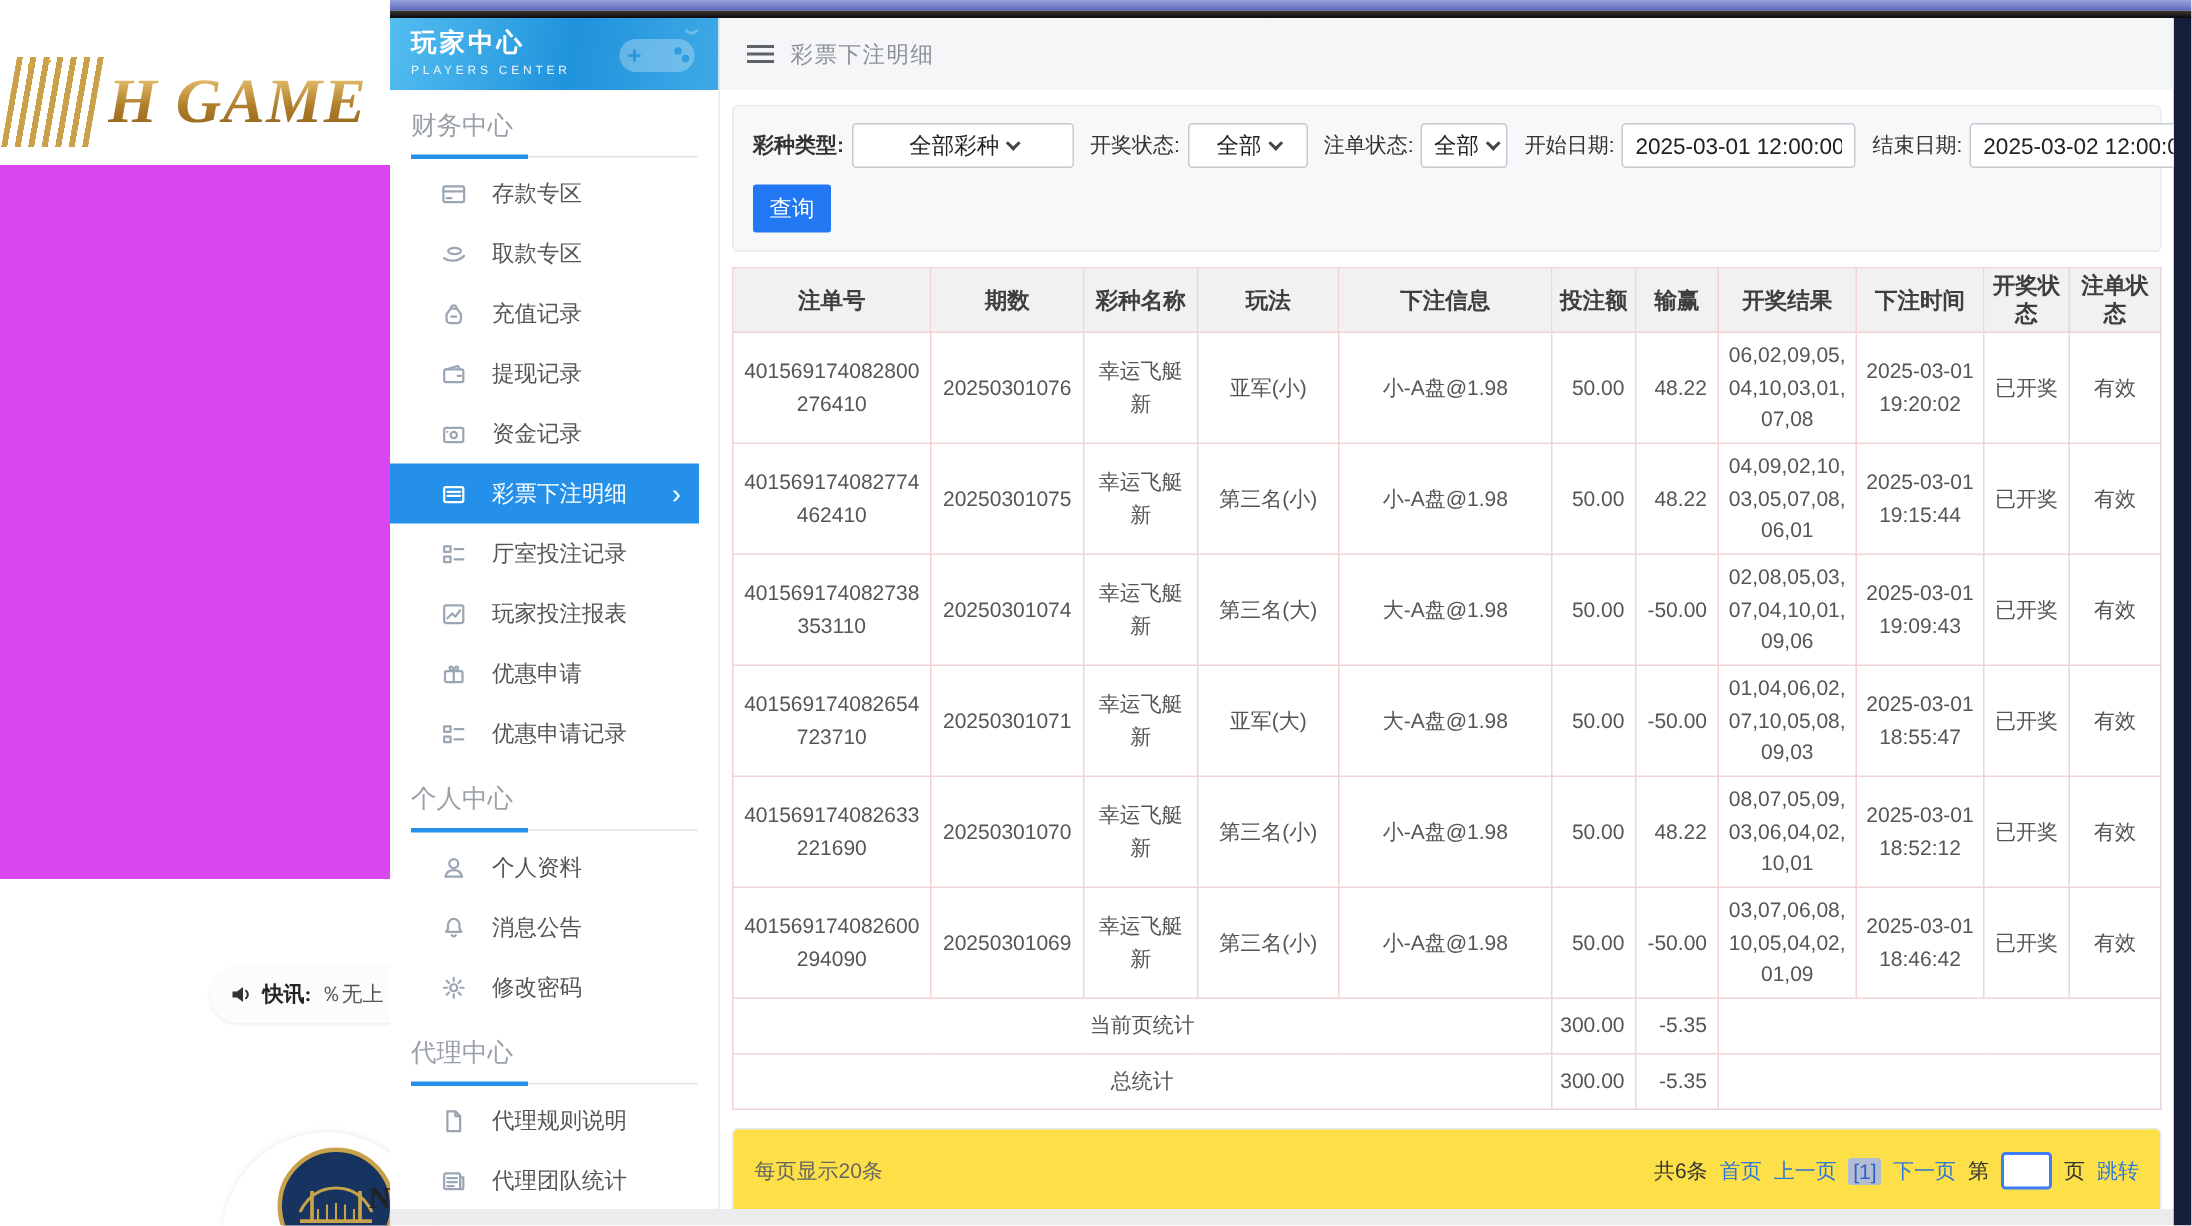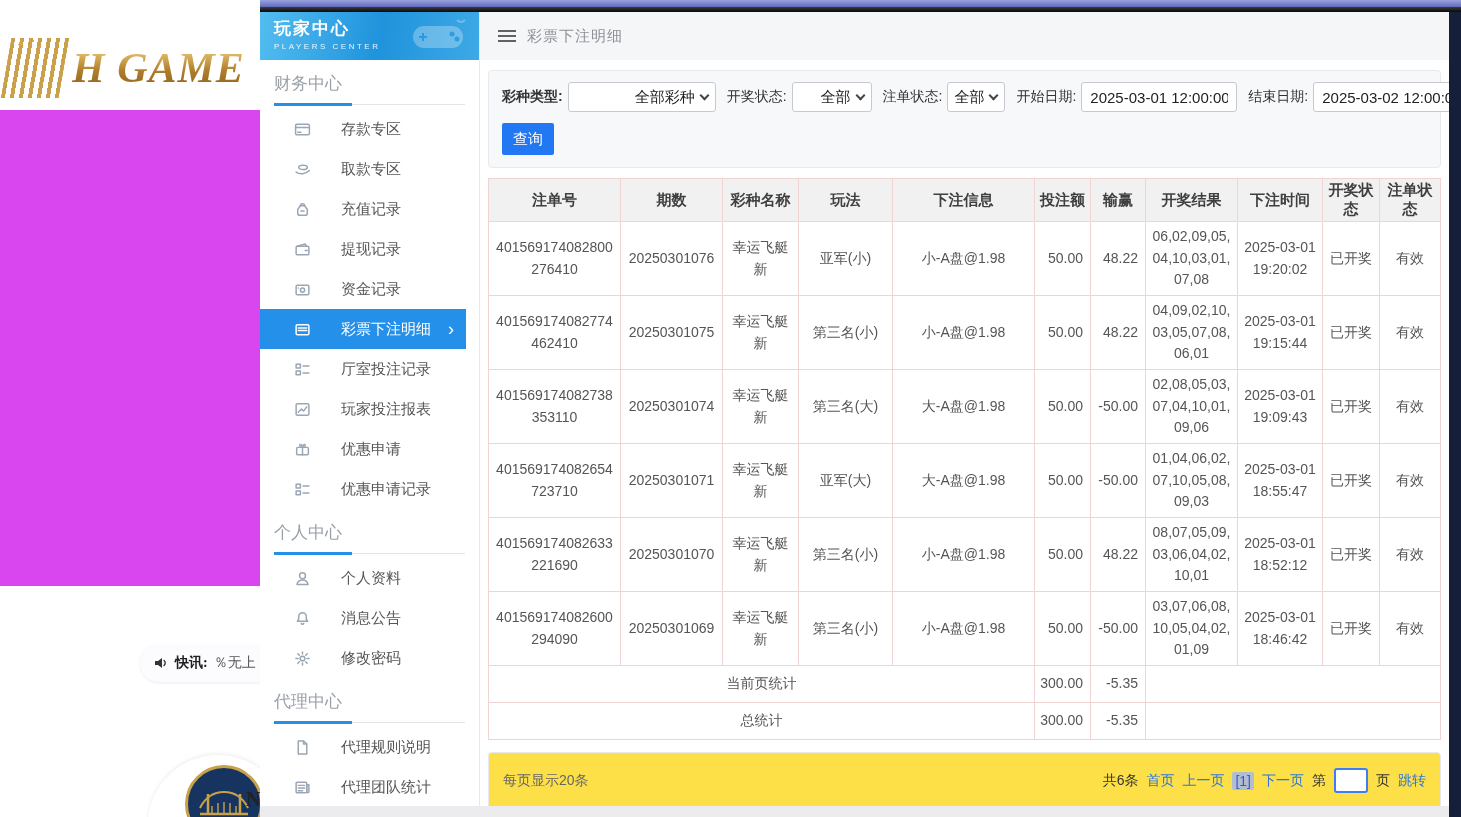--- a/index.html
+++ b/index.html
@@ -96,40 +96,40 @@
   .sb-header { height:48px; position:relative; padding:5px 0 0 14px; color:#fff;
     background:linear-gradient(100deg,#53bdf0 0%,#1f93dc 55%,#3fa9e6 100%); }
   .sb-title { font-size:17px; font-weight:bold; letter-spacing:2px; }
   .sb-subtitle { font-size:8px; letter-spacing:2.5px; opacity:.9; margin-top:2px; }
   .gamepad { position:absolute; right:8px; top:4px; opacity:.28; }
 
   .sb-section { margin:12px 14px 4px 14px; }
   .sb-section-title { font-size:17px; color:#9aa0a8; padding-bottom:9px; border-bottom:1px solid #e2e4e8; position:relative; }
   .sb-section-title::after { content:""; position:absolute; left:0; bottom:-2px; width:78px; height:3px; background:#2590e9; }
 
-  .menu-item { height:40px; display:flex; align-items:center; padding-left:34px; gap:30px;
+  .menu-item { height:40px; display:flex; align-items:center; padding-left:34px; gap:17px;
     color:#555; font-size:15px; cursor:pointer; white-space:nowrap; position:relative; }
   .menu-item .mi-icon { width:17px; height:17px; color:#9aa6b4; flex:none; display:flex; }
   .menu-item .mi-icon svg { width:17px; height:17px; stroke:currentColor; fill:none; stroke-width:1.4; stroke-linecap:round; stroke-linejoin:round; }
   .menu-item.active { background:#2590e9; color:#fff; margin-right:13px; padding-left:34px; }
   .menu-item.active .mi-icon { color:#fff; }
   .menu-chevron { position:absolute; right:12px; font-size:18px; line-height:1; color:#fff; }
 
   
   .main { flex:1; background:#fff; position:relative; overflow:hidden; }
   .main-header { height:48px; background:#f5f6f8; display:flex; align-items:center; gap:11px; padding-left:18px; }
   .burger { display:flex; flex-direction:column; gap:3px; cursor:pointer; }
   .burger span { width:18px; height:2px; background:#5f6368; }
   .page-title { font-size:15px; color:#8d9197; letter-spacing:1px; }
 
   .filter-card { margin:10px 8px 0 8px; background:#f7f8fa; border:1px solid #e7e9ec; border-radius:4px; padding:11px 13px 12px 13px; }
   .filter-row { display:flex; align-items:center; gap:5px; font-size:14px; color:#333; white-space:nowrap; }
   .f-label { margin-left:6px; }
   .f-label:first-child { margin-left:0;font-weight:bold; }
-  .select { display:inline-flex; align-items:center; justify-content:flex-end; gap:6px;
+  .select { display:inline-flex; align-items:center; justify-content:center; gap:6px;
     background:#fff; border:1px solid #c6cad0; border-radius:3px; height:30px; padding:0 7px 0 9px;
     font-size:15px; color:#222; cursor:pointer; flex:none; }
   .chev { width:7px; height:7px; border-right:2px solid #444; border-bottom:2px solid #444; transform:rotate(45deg); margin-top:-4px; flex:none; }
   .w-lottery { width:148px; } .w-draw { width:80px; } .w-order { width:58px; }
   .date-input { height:30px; width:156px; border:1px solid #c6cad0; border-radius:3px; padding:0 8px;
     font-size:15px; color:#222; font-family:"Liberation Sans","DejaVu Sans",sans-serif; flex:none; }
   .search-btn { margin-top:11px; height:32px; width:52px; background:#2278f2; color:#fff; border:none;
     border-radius:2px; font-size:15px; cursor:pointer; font-family:inherit; }
 
   .table-wrap { margin:10px 8px 0 8px; }

